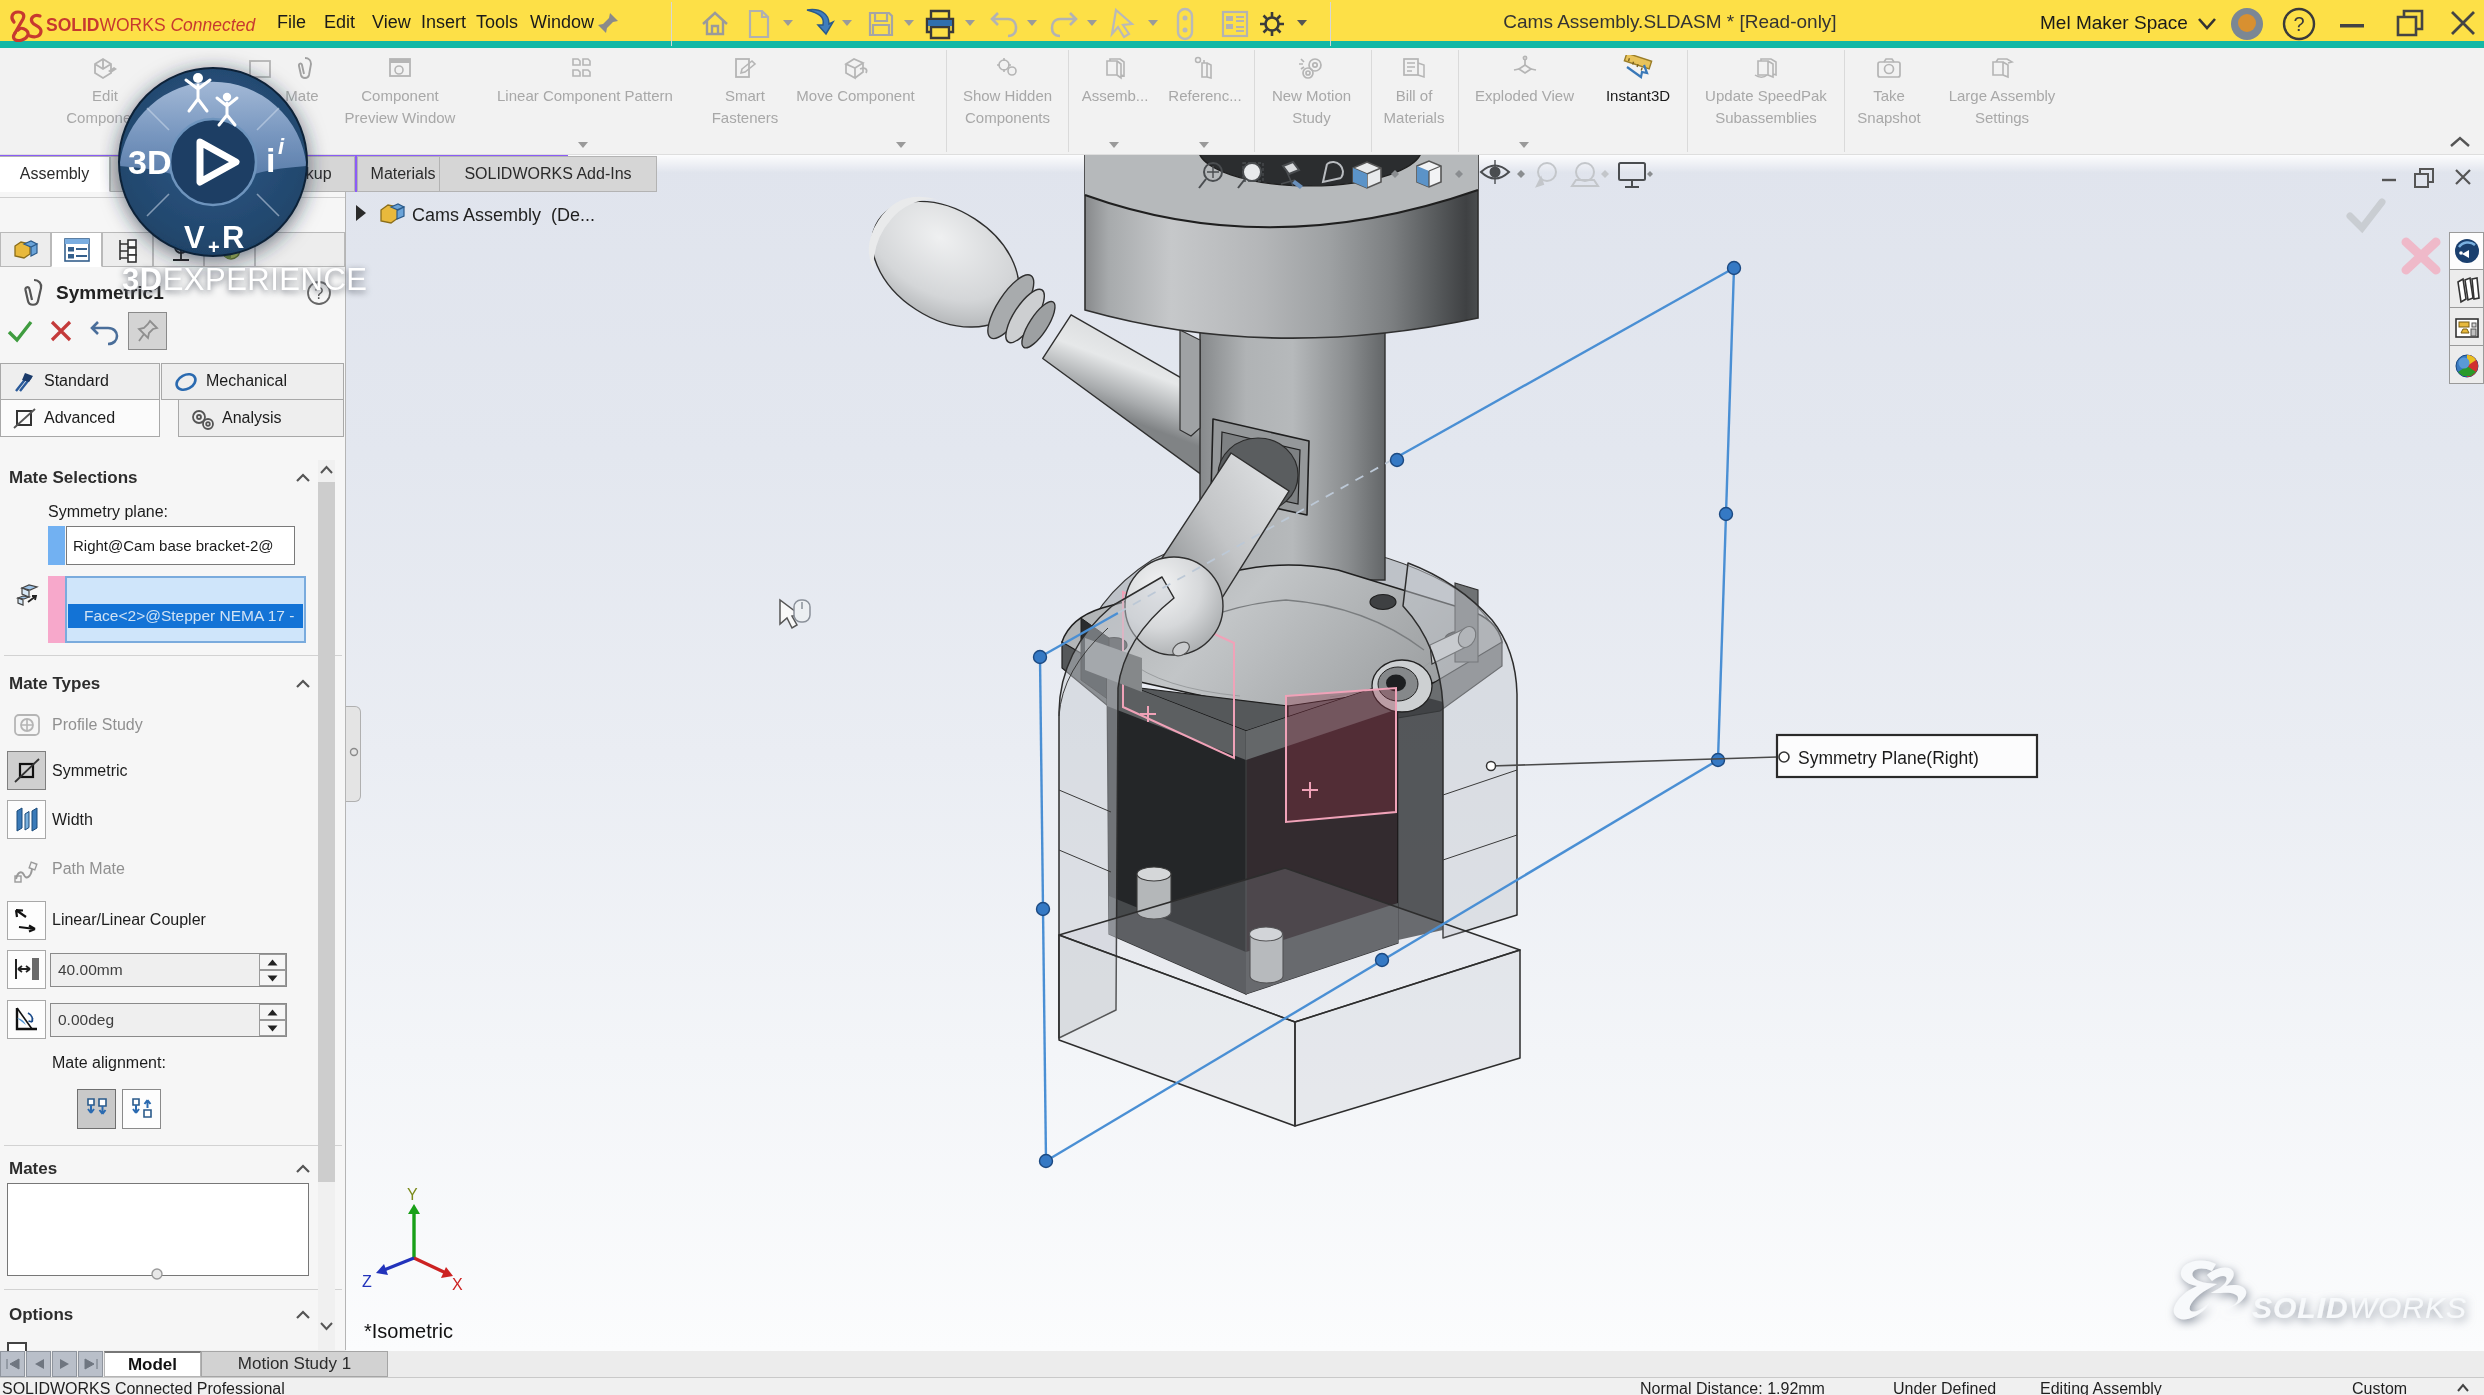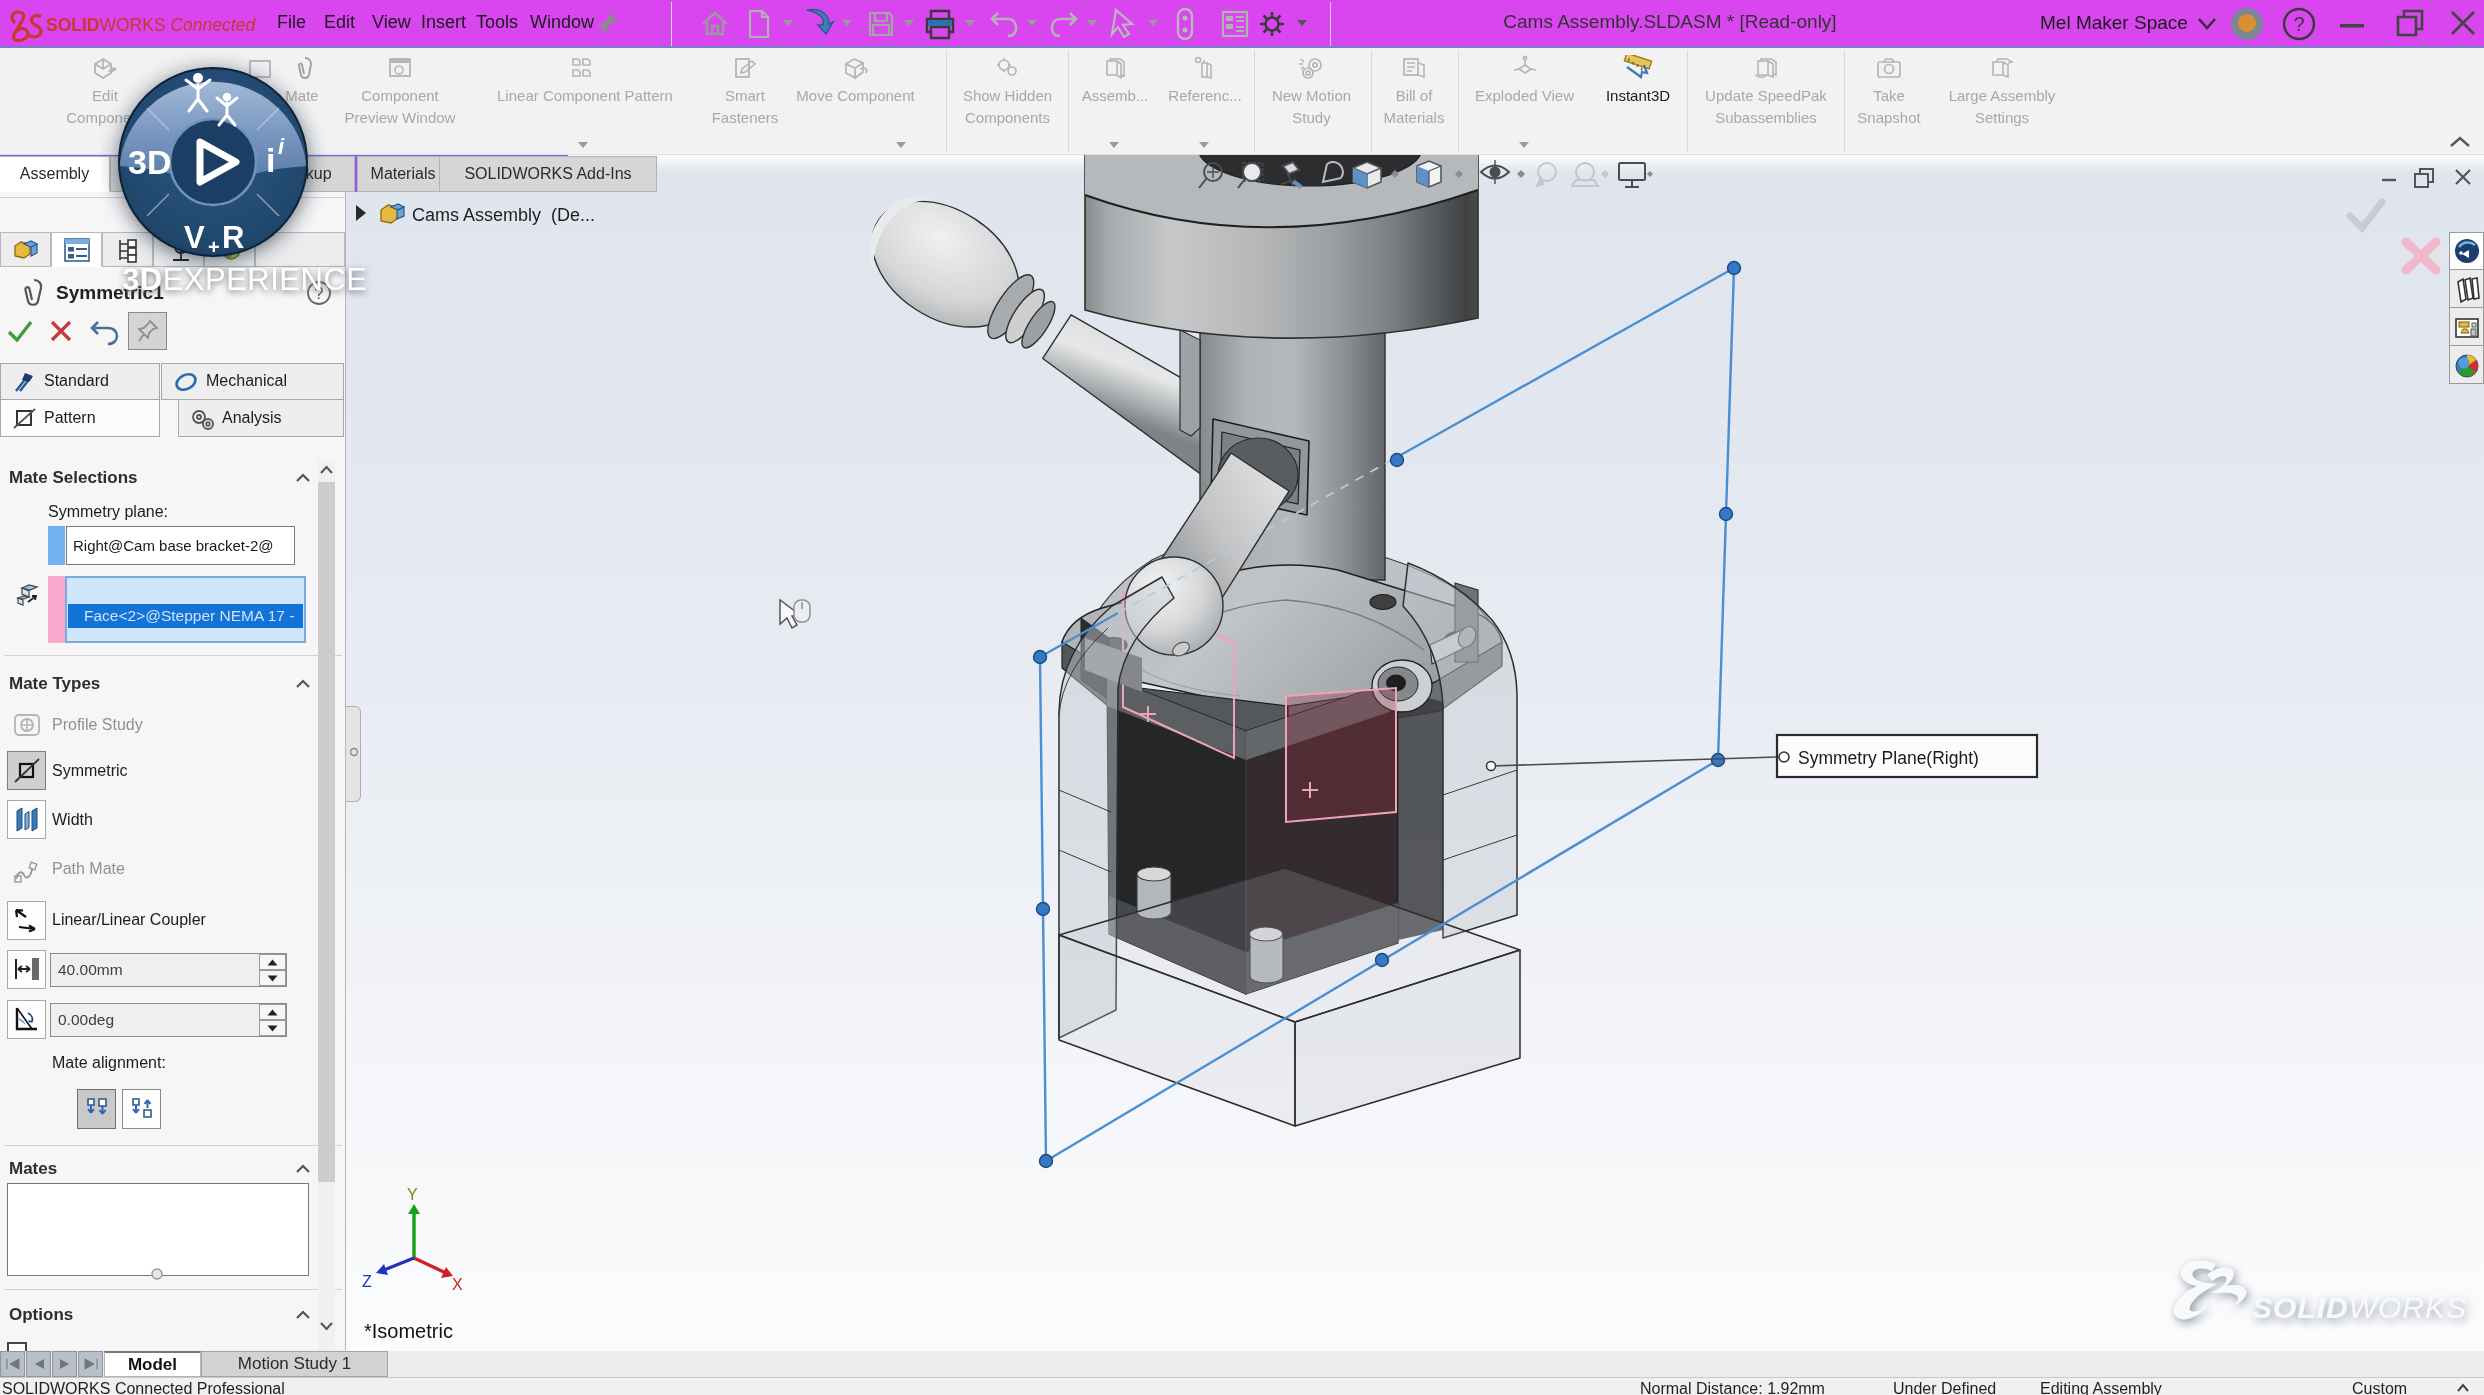--- a/index.html
+++ b/index.html
@@ -1,18 +1,18 @@
 <!DOCTYPE html>
 <html><head><meta charset="utf-8">
 <style>
 *{margin:0;padding:0;box-sizing:border-box;}
 html,body{width:2484px;height:1395px;overflow:hidden;font-family:"Liberation Sans",sans-serif;background:#f0f0f0;}
 .abs{position:absolute;}
 
-#titlebar{position:absolute;left:0;top:0;width:2484px;height:48px;background:#d946ef;border-bottom:1px solid #14b8a6;}
+#titlebar{position:absolute;left:0;top:0;width:2484px;height:48px;background:#fde047;border-bottom:7px solid #14b8a6;}
 #titlebar .sep{position:absolute;top:2px;height:44px;width:1px;background:#d7d7d7;}
 .menu{position:absolute;top:12px;font-size:18px;color:#1a1a1a;}
 #wintitle{position:absolute;top:11px;left:1430px;width:480px;text-align:center;font-size:19px;color:#333;}
 
 #ribbon{position:absolute;left:0;top:48px;width:2484px;height:107px;background:#f2f2f2;border-bottom:1px solid #dedede;}
 .rsep{position:absolute;top:2px;height:102px;width:1px;background:#dadada;}
 .rbtn{position:absolute;top:7px;text-align:center;color:#a8a8a8;font-size:15px;line-height:22px;}
 .rbtn.dark{color:#1a1a1a;}
 .rbtn .ric{display:block;margin:0 auto 4px auto;height:26px;}
 .caret{position:absolute;width:0;height:0;border-left:5px solid transparent;border-right:5px solid transparent;border-top:6px solid #8a8a8a;}
@@ -321,21 +321,21 @@
     </svg>
  <div class="mlabel" style="left:44px;top:180px">Standard</div>
  <svg class="abs" style="left:172px;top:177px" width="28" height="26" viewBox="0 0 28 26">
       <ellipse cx="14" cy="13" rx="10" ry="7" fill="none" stroke="#2a6ab0" stroke-width="2.6" transform="rotate(-28 14 13)"></ellipse>
     </svg>
  <div class="mlabel" style="left:206px;top:180px">Mechanical</div>
  <svg class="abs" style="left:12px;top:214px" width="26" height="26" viewBox="0 0 26 26">
       <rect x="5" y="5" width="14" height="14" fill="none" stroke="#333" stroke-width="2"></rect>
       <path d="M2 22 L23 3" stroke="#555" stroke-width="1.8"></path>
     </svg>
- <div class="mlabel" style="left:44px;top:217px">Pattern</div>
+ <div class="mlabel" style="left:44px;top:217px">Advanced</div>
  <svg class="abs" style="left:188px;top:214px" width="28" height="26" viewBox="0 0 28 26">
       <g fill="none" stroke="#555" stroke-width="1.8">
         <circle cx="11" cy="11" r="6"></circle>
         <circle cx="11" cy="11" r="2"></circle>
         <circle cx="20" cy="18" r="5"></circle>
         <circle cx="20" cy="18" r="1.8"></circle>
       </g>
     </svg>
  <div class="mlabel" style="left:222px;top:217px">Analysis</div>
  

